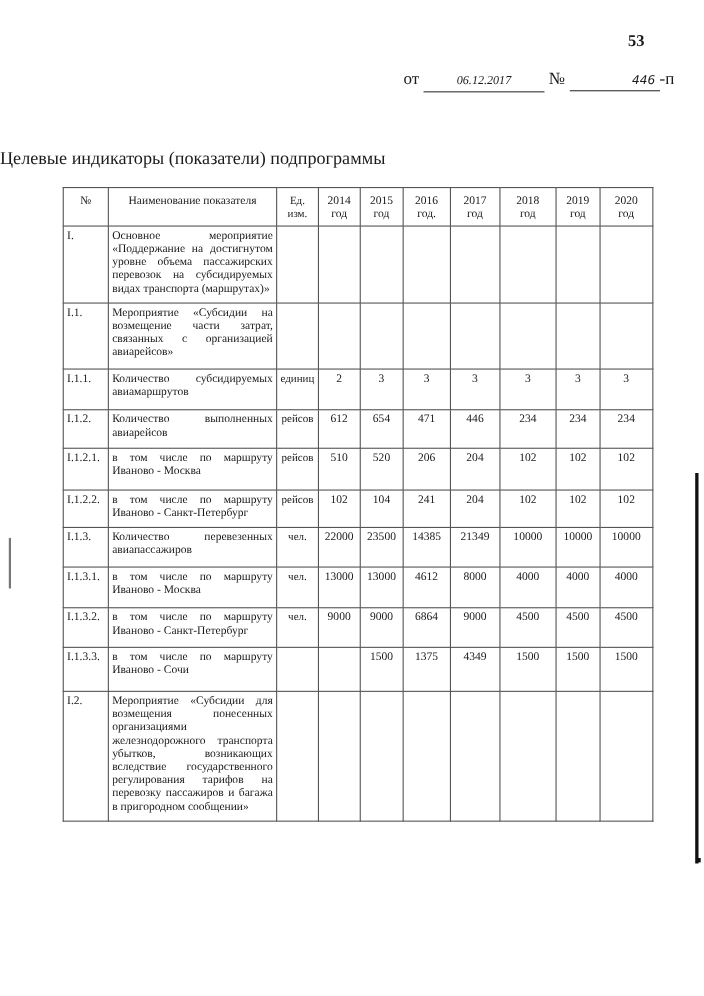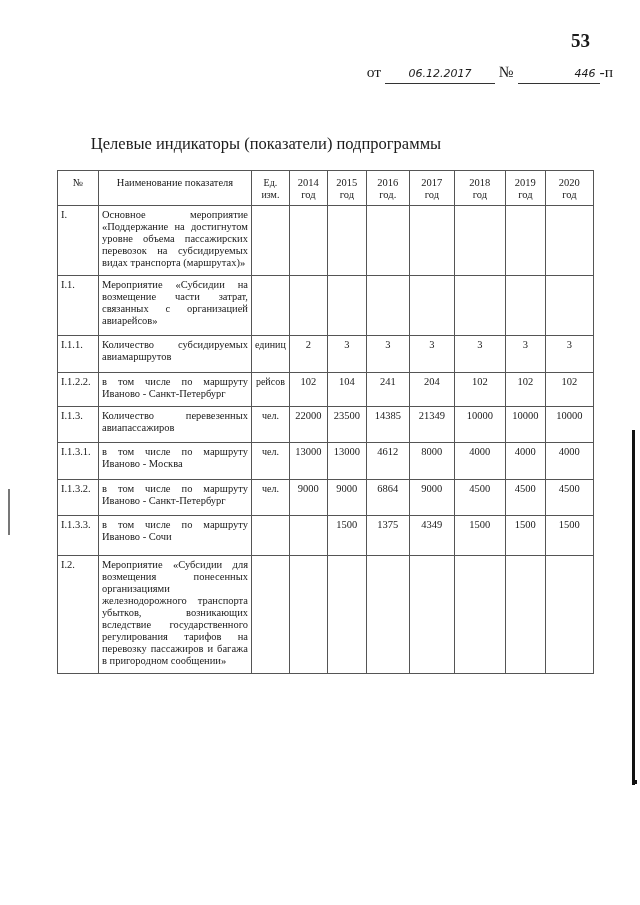--- a/index.html
+++ b/index.html
@@ -1,26 +1,26 @@
 <!DOCTYPE html>
 <html><head>
 <meta charset="utf-8">
 <style>
   html, body { margin: 0; padding: 0; background: #ffffff; }
   body {
     width: 640px; height: 905px; position: relative; overflow: hidden;
     font-family: "Liberation Serif", "DejaVu Serif", serif; color: #1a1a1a;
   }
-  .page-num { position: absolute; left: 571px; top: 30px; font-size: 19px; font-weight: bold; }
+  .page-num { position: absolute; left: 571px; top: 30px; font-size: 15px; font-weight: bold; }
   .appendix { position: absolute; right: 27px; top: 62px; text-align: right; font-size: 15.5px; line-height: 19px; }
   .appendix .line { display: block; white-space: nowrap; }
   .appendix .field { display: inline-block; border-bottom: 1px solid #333; text-align: center; font-style: italic; font-family: "DejaVu Sans", sans-serif; font-size: 11px; }
-  .appendix .date-field { width: 110px; }
+  .appendix .date-field { width: 110px; font-family: Liberation Serif, serif; }
   .appendix .num-field { width: 82px; text-align: right; padding-right: 4px; box-sizing: border-box; }
-  .title { position: absolute; left: 0; width: 532px; top: 134px; text-align: center; font-size: 16.5px; }
+  .title { position: absolute; left: 0; width: 532px; top: 134px; font-size: 16.5px; }
   table.main {
     position: absolute; left: 57px; top: 170px; border-collapse: collapse; table-layout: fixed;
     font-size: 10.5px; line-height: 12px;
   }
   table.main td, table.main th {
     border: 1px solid #555; padding: 3px 3px; vertical-align: top; font-weight: normal;
   }
   table.main th { text-align: center; vertical-align: top; padding-top: 6px; }
   .c-num { width: 34px; }
   .c-name { width: 146px; text-align: justify; text-align-last: left; margin-left: 47px; }
@@ -105,20 +105,44 @@
         <td class="c-name">Количество субсидируемых авиамаршрутов</td>
         <td class="c-unit">единиц</td>
         <td class="c-y">2</td>
         <td class="c-y">3</td>
         <td class="c-y">3</td>
         <td class="c-y">3</td>
         <td class="c-y">3</td>
         <td class="c-y">3</td>
         <td class="c-y">3</td>
       </tr>
+      <tr style="height: 35px;">
+        <td class="c-num">I.1.2.</td>
+        <td class="c-name">Количество выполненных авиарейсов</td>
+        <td class="c-unit">рейсов</td>
+        <td class="c-y">612</td>
+        <td class="c-y">654</td>
+        <td class="c-y">471</td>
+        <td class="c-y">446</td>
+        <td class="c-y">234</td>
+        <td class="c-y">234</td>
+        <td class="c-y">234</td>
+      </tr>
+      <tr style="height: 38px;">
+        <td class="c-num">I.1.2.1.</td>
+        <td class="c-name">в том числе по маршруту Иваново - Москва</td>
+        <td class="c-unit">рейсов</td>
+        <td class="c-y">510</td>
+        <td class="c-y">520</td>
+        <td class="c-y">206</td>
+        <td class="c-y">204</td>
+        <td class="c-y">102</td>
+        <td class="c-y">102</td>
+        <td class="c-y">102</td>
+      </tr>
       <tr style="height: 34px;">
         <td class="c-num">I.1.2.2.</td>
         <td class="c-name">в том числе по маршруту Иваново - Санкт-Петербург</td>
         <td class="c-unit">рейсов</td>
         <td class="c-y">102</td>
         <td class="c-y">104</td>
         <td class="c-y">241</td>
         <td class="c-y">204</td>
         <td class="c-y">102</td>
         <td class="c-y">102</td>

